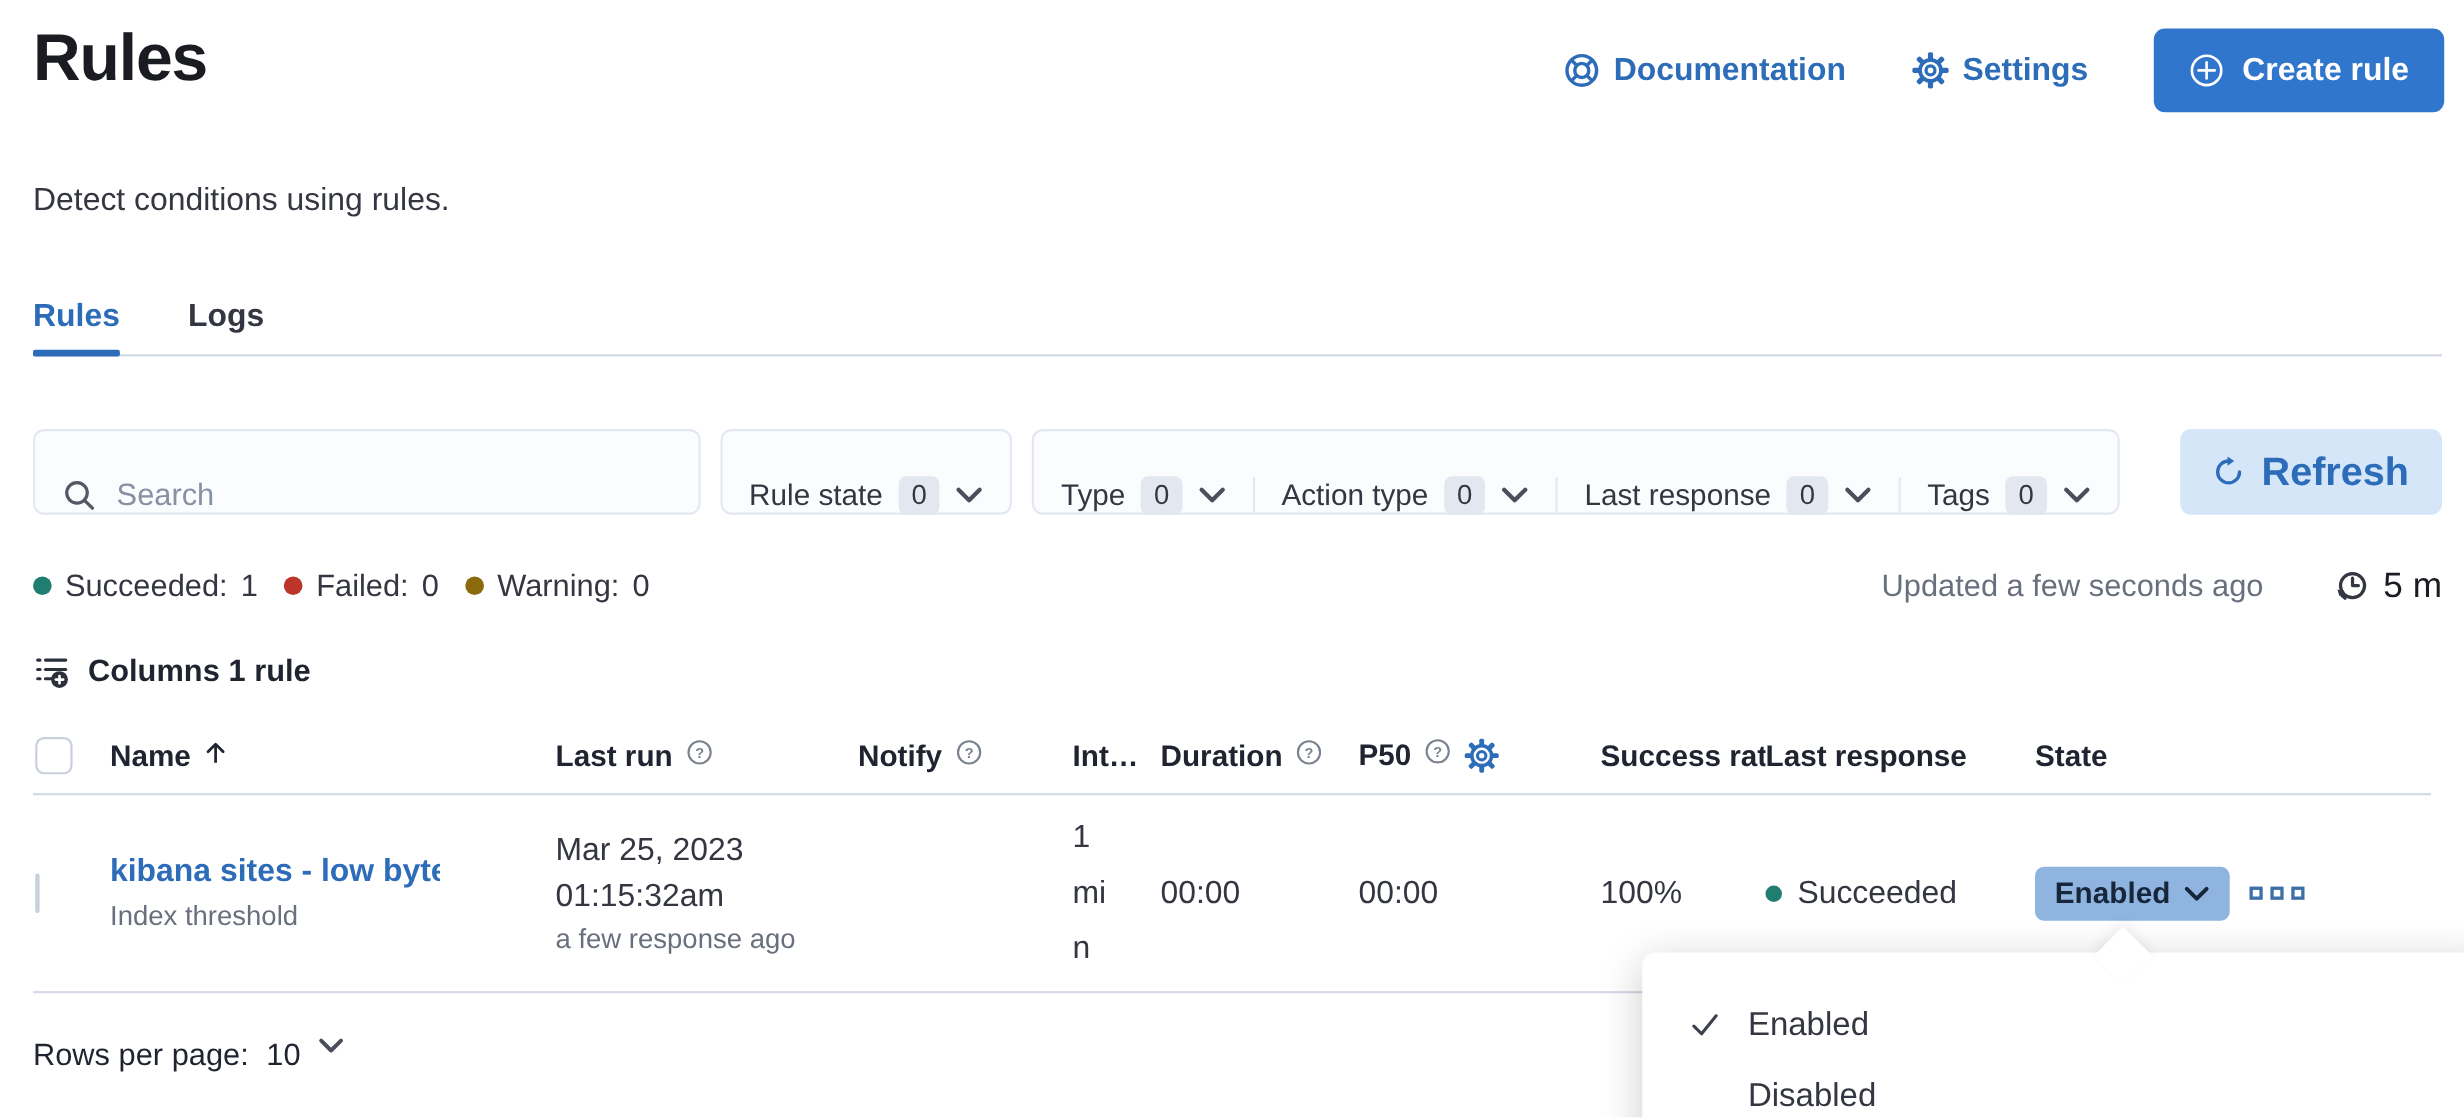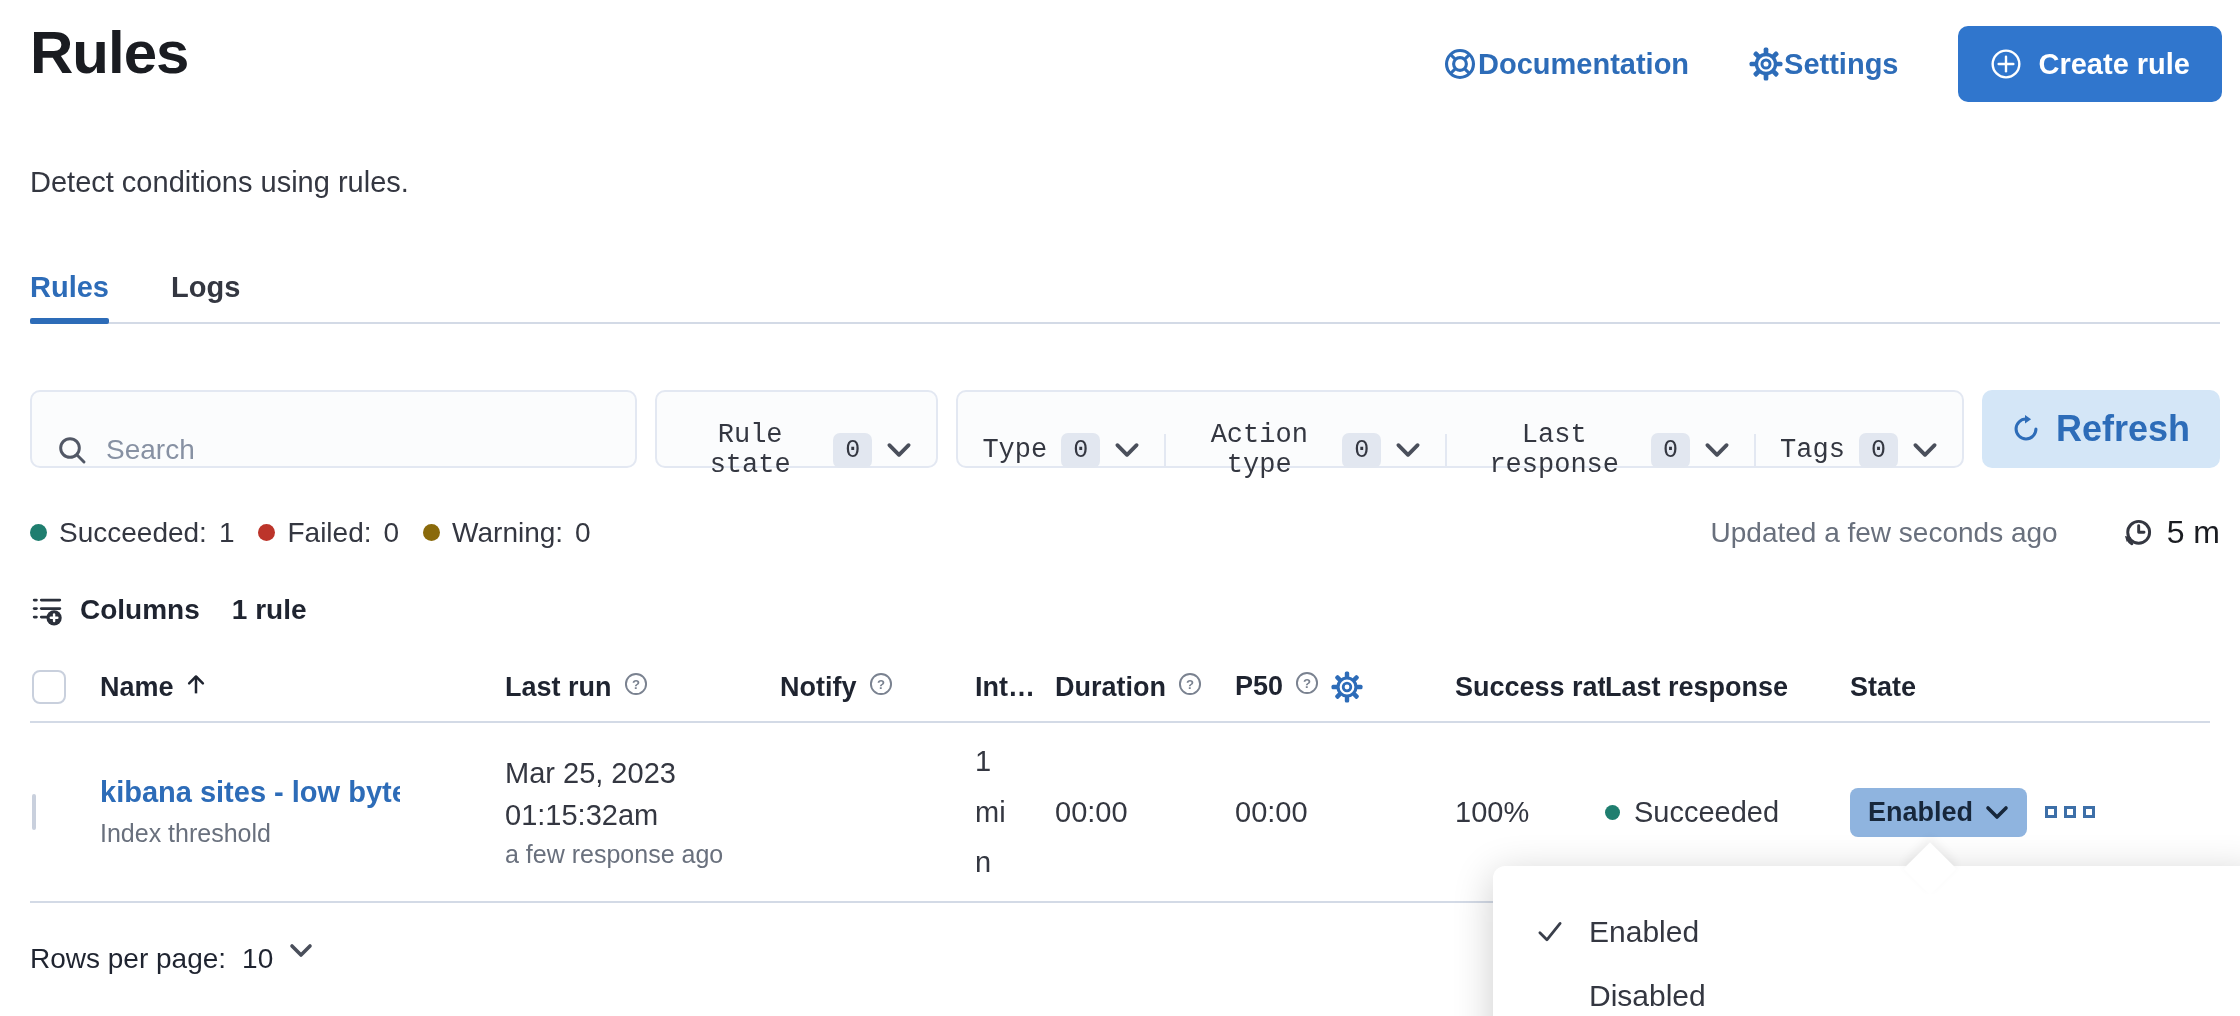--- a/index.html
+++ b/index.html
@@ -20,57 +20,57 @@
   html,body{margin:0;padding:0;background:#fff;}
   body{width:2240px;height:1016px;font-family:"Liberation Sans",sans-serif;color:var(--text);}
   .app{position:relative;width:2240px;height:1016px;overflow:hidden;background:#fff;}
 
   .icon{display:inline-block;flex:none;}
 
   
   .topbar{display:flex;justify-content:space-between;align-items:flex-start;padding:20px 18px 0 30px;}
   .page-title{font-size:60px;font-weight:700;color:#1a1c21;letter-spacing:-1px;line-height:1.1;}
   .top-actions{display:flex;align-items:center;gap:60px;margin-top:6px;}
-  .hlink{display:flex;align-items:center;gap:1px;font-size:29px;font-weight:600;color:var(--primary);cursor:pointer;background:none;border:none;font-family:inherit;}
+  .hlink{display:flex;align-items:center;gap:12px;font-size:29px;font-weight:600;color:var(--primary);cursor:pointer;background:none;border:none;font-family:inherit;}
   .create-btn{display:flex;align-items:center;gap:16px;background:var(--create_button);color:#fff;font-size:29px;font-weight:600;border:none;border-radius:10px;height:76px;padding:0 32px;font-family:inherit;cursor:pointer;}
 
   .subtitle{margin:64px 0 0 30px;font-size:29px;color:var(--text);}
 
   
   .tabs{display:flex;gap:62px;margin:72px 20px 0 30px;border-bottom:2px solid var(--border);}
   .tab{position:relative;font-size:29px;font-weight:700;color:var(--text);padding-bottom:18px;cursor:pointer;}
   .tab.selected{color:var(--primary);}
   .tab.selected::after{content:"";position:absolute;left:0;right:0;bottom:-2px;height:6px;background:var(--primary);border-radius:2px;}
 
   
   .toolbar{display:flex;align-items:stretch;height:78px;margin:66px 20px 0 30px;gap:18px;}
   .search-box{flex:0 0 607px;display:flex;align-items:flex-end;gap:18px;padding:0 24px;background:var(--ctrl-bg);border:2px solid var(--ctrl-border);border-radius:10px;}
   .search-box input{flex:1;border:none;outline:none;background:transparent;font-size:28px;color:var(--text);font-family:inherit;}
   .search-box input::placeholder{color:#8791A3;}
   .filter-solo,.filter-group{display:flex;background:var(--ctrl-bg);border:2px solid var(--ctrl-border);border-radius:10px;}
-  .filter-btn{display:flex;align-items:center;gap:14px;padding:0 24px;font-size:27px;color:var(--text);background:none;border:none;font-family:Liberation Mono, monospace;cursor:pointer;margin-top:42px;}
+  .filter-btn{display:flex;align-items:center;gap:14px;padding:0 24px;font-size:27px;color:var(--text);background:none;border:none;font-family:Liberation Sans, sans-serif;cursor:pointer;margin-top:42px;}
   .filter-group .filter-btn + .filter-btn{border-left:2px solid var(--ctrl-border);}
   .count-badge{background:#E2E7F0;border-radius:7px;padding:3px 12px;font-size:25px;color:var(--text);}
   .chev{color:#4a4f5b;}
   .refresh-btn{margin-left:auto;display:flex;align-items:center;gap:16px;background:var(--refresh_background);color:var(--primary);font-size:36px;font-weight:600;border:none;border-radius:10px;padding:0 30px;font-family:inherit;cursor:pointer;}
 
   
   .statusbar{display:flex;align-items:center;margin:46px 20px 0 30px;font-size:28px;justify-content:flex-end;}
   .status-left{display:flex;align-items:center;gap:24px;}
   .status-item{display:flex;align-items:center;gap:12px;}
   .dot{width:17px;height:17px;border-radius:50%;}
   .dot.succeeded{background:var(--succeeded);}
   .dot.failed{background:var(--failed);}
   .dot.warning{background:var(--warning);}
   .status-right{margin-left:auto;display:flex;align-items:center;gap:64px;}
   .updated{color:var(--subtle);}
   .interval-widget{display:flex;align-items:center;gap:13px;color:#1a1c21;font-weight:500;cursor:pointer;background:none;border:none;font-size:32px;font-family:inherit;}
 
   
-  .columnsbar{display:flex;align-items:center;gap:24px;margin:42px 20px 0 30px;font-size:28px;}
+  .columnsbar{display:flex;align-items:center;gap:0;margin:42px 20px 0 30px;font-size:28px;}
   .columns-btn{display:flex;align-items:center;gap:16px;font-weight:600;color:#1f2430;background:none;border:none;font-size:28px;font-family:inherit;cursor:pointer;}
   .rule-count{font-weight:700;color:#1f2430;margin-left:8px;}
 
   
   .grid{display:grid;grid-template-columns:70px 405px 275px 195px 80px 180px 220px 150px 245px 185px 1fr;align-items:center;margin:0 30px;}
   .thead{margin-top:26px;height:70px;border-bottom:2px solid var(--border);font-size:27px;font-weight:700;color:#1f2430;}
   .th{display:flex;gap:12px;overflow:hidden;white-space:nowrap;}
   .help{color:#7A8290;}
   .cfg-gear{color:var(--primary);cursor:pointer;}
   .cb{width:34px;height:34px;border:2px solid #C9D0DD;border-radius:8px;background:#fff;margin-left:2px;cursor:pointer;}

